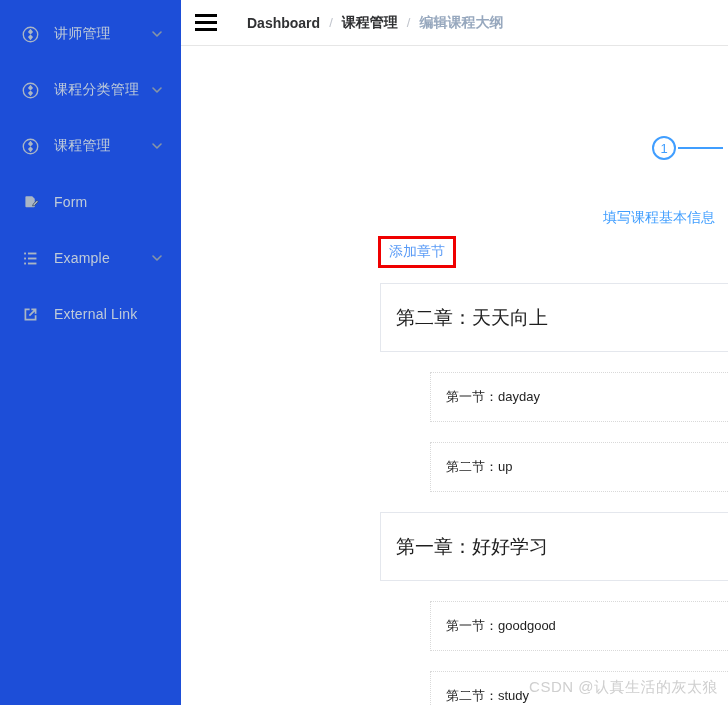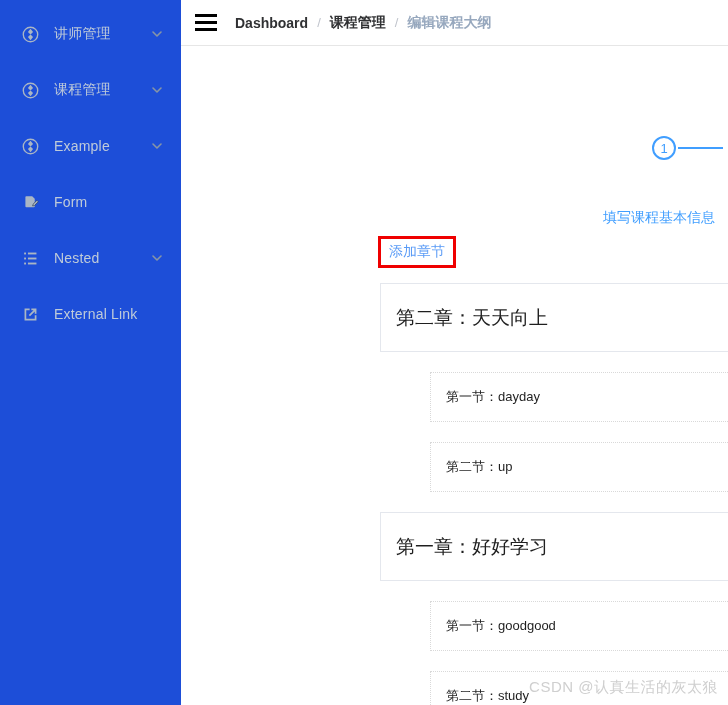--- a/index.html
+++ b/index.html
@@ -107,20 +107,21 @@
     height: 3px;
     width: 22px;
     background: #000000;
     border-radius: 0;
   }
 
   .breadcrumb {
     display: flex;
     align-items: center;
     font-size: 14px;
+    margin-left: 12px;
   }
   .crumb {
     color: #303133;
     font-weight: bold;
     white-space: nowrap;
   }
   .crumb.link { cursor: pointer; }
   .crumb.current {
     color: #97a8be;
     font-weight: bold;
@@ -261,50 +262,50 @@
           </svg>
       </span>
       <span class="nav-label">讲师管理</span>
       <span class="nav-arrow">
         <svg width="12" height="12" viewBox="0 0 12 12">
             <path d="M2 4 L6 8 L10 4" fill="none" stroke="#8795a5" stroke-width="1.6" stroke-linecap="round" stroke-linejoin="round"></path>
           </svg>
       </span>
     </div>
 
+    <div class="nav-item">
+      <span class="nav-icon">
+        <svg width="17" height="17" viewBox="0 0 20 20">
+            <circle cx="10" cy="10" r="8.5" fill="none" stroke="#aab6c4" stroke-width="1.6"></circle>
+            <path d="M10 3.2 L13 7 L10 10 L7 7 Z M10 10 L13 13 L10 16.8 L7 13 Z" fill="#aab6c4"></path>
+          </svg>
+      </span>
+      <span class="nav-label">课程分类管理</span>
+      <span class="nav-arrow">
+        <svg width="12" height="12" viewBox="0 0 12 12">
+            <path d="M2 4 L6 8 L10 4" fill="none" stroke="#8795a5" stroke-width="1.6" stroke-linecap="round" stroke-linejoin="round"></path>
+          </svg>
+      </span>
+    </div>
 
     <div class="nav-item">
       <span class="nav-icon">
         <svg width="17" height="17" viewBox="0 0 20 20">
             <circle cx="10" cy="10" r="8.5" fill="none" stroke="#aab6c4" stroke-width="1.6"></circle>
             <path d="M10 3.2 L13 7 L10 10 L7 7 Z M10 10 L13 13 L10 16.8 L7 13 Z" fill="#aab6c4"></path>
           </svg>
       </span>
       <span class="nav-label">课程管理</span>
       <span class="nav-arrow">
         <svg width="12" height="12" viewBox="0 0 12 12">
             <path d="M2 4 L6 8 L10 4" fill="none" stroke="#8795a5" stroke-width="1.6" stroke-linecap="round" stroke-linejoin="round"></path>
           </svg>
       </span>
     </div>
 
-    <div class="nav-item">
-      <span class="nav-icon">
-        <svg width="17" height="17" viewBox="0 0 20 20">
-            <circle cx="10" cy="10" r="8.5" fill="none" stroke="#aab6c4" stroke-width="1.6"></circle>
-            <path d="M10 3.2 L13 7 L10 10 L7 7 Z M10 10 L13 13 L10 16.8 L7 13 Z" fill="#aab6c4"></path>
-          </svg>
-      </span>
-      <span class="nav-label">Example</span>
-      <span class="nav-arrow">
-        <svg width="12" height="12" viewBox="0 0 12 12">
-            <path d="M2 4 L6 8 L10 4" fill="none" stroke="#8795a5" stroke-width="1.6" stroke-linecap="round" stroke-linejoin="round"></path>
-          </svg>
-      </span>
-    </div>
 
     <div class="nav-item">
       <span class="nav-icon">
         <svg width="17" height="17" viewBox="0 0 20 20">
             <path d="M4 2.5 h8 l3 3 v9 a1 1 0 0 1 -1 1 H5 a1 1 0 0 1 -1 -1 V3.5 a1 1 0 0 1 1 -1 z" fill="#aab6c4"></path>
             <path d="M13 12 l4.5 -4.5 1.6 1.6 L14.6 13.6 l-2.1 0.5 z" fill="#aab6c4" stroke="#304156" stroke-width="0.8"></path>
           </svg>
       </span>
       <span class="nav-label">Form</span>
       <span class="nav-arrow hidden"></span>
@@ -314,21 +315,21 @@
       <span class="nav-icon">
         <svg width="17" height="17" viewBox="0 0 20 20">
             <rect x="2.5" y="3" width="2.2" height="2.2" fill="#aab6c4"></rect>
             <rect x="2.5" y="8.9" width="2.2" height="2.2" fill="#aab6c4"></rect>
             <rect x="2.5" y="14.8" width="2.2" height="2.2" fill="#aab6c4"></rect>
             <rect x="7" y="3" width="10" height="2.2" fill="#aab6c4"></rect>
             <rect x="7" y="8.9" width="10" height="2.2" fill="#aab6c4"></rect>
             <rect x="7" y="14.8" width="10" height="2.2" fill="#aab6c4"></rect>
           </svg>
       </span>
-      <span class="nav-label">Nested</span>
+      <span class="nav-label">Example</span>
       <span class="nav-arrow">
         <svg width="12" height="12" viewBox="0 0 12 12">
             <path d="M2 4 L6 8 L10 4" fill="none" stroke="#8795a5" stroke-width="1.6" stroke-linecap="round" stroke-linejoin="round"></path>
           </svg>
       </span>
     </div>
 
     <div class="nav-item">
       <span class="nav-icon">
         <svg width="17" height="17" viewBox="0 0 20 20">

